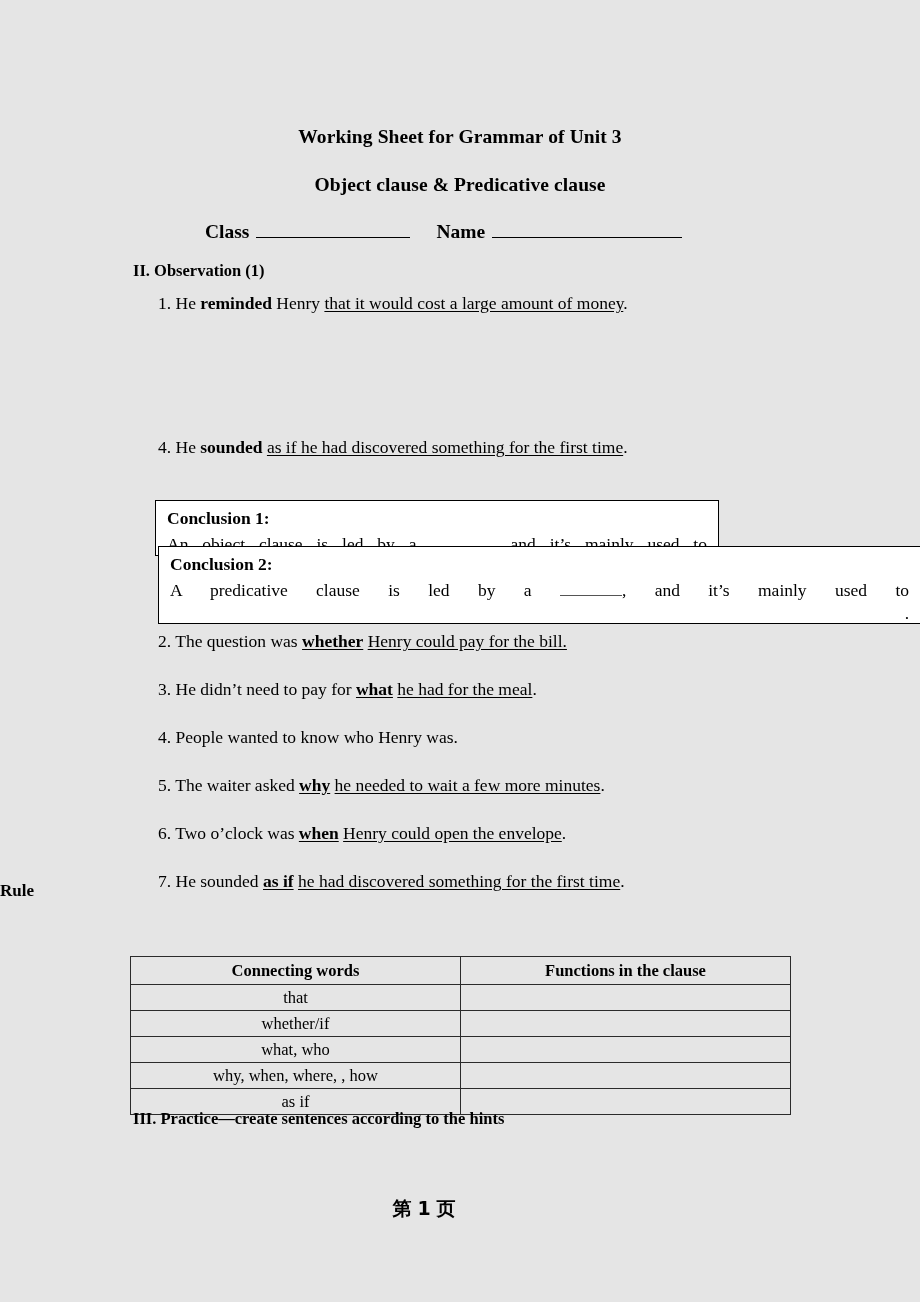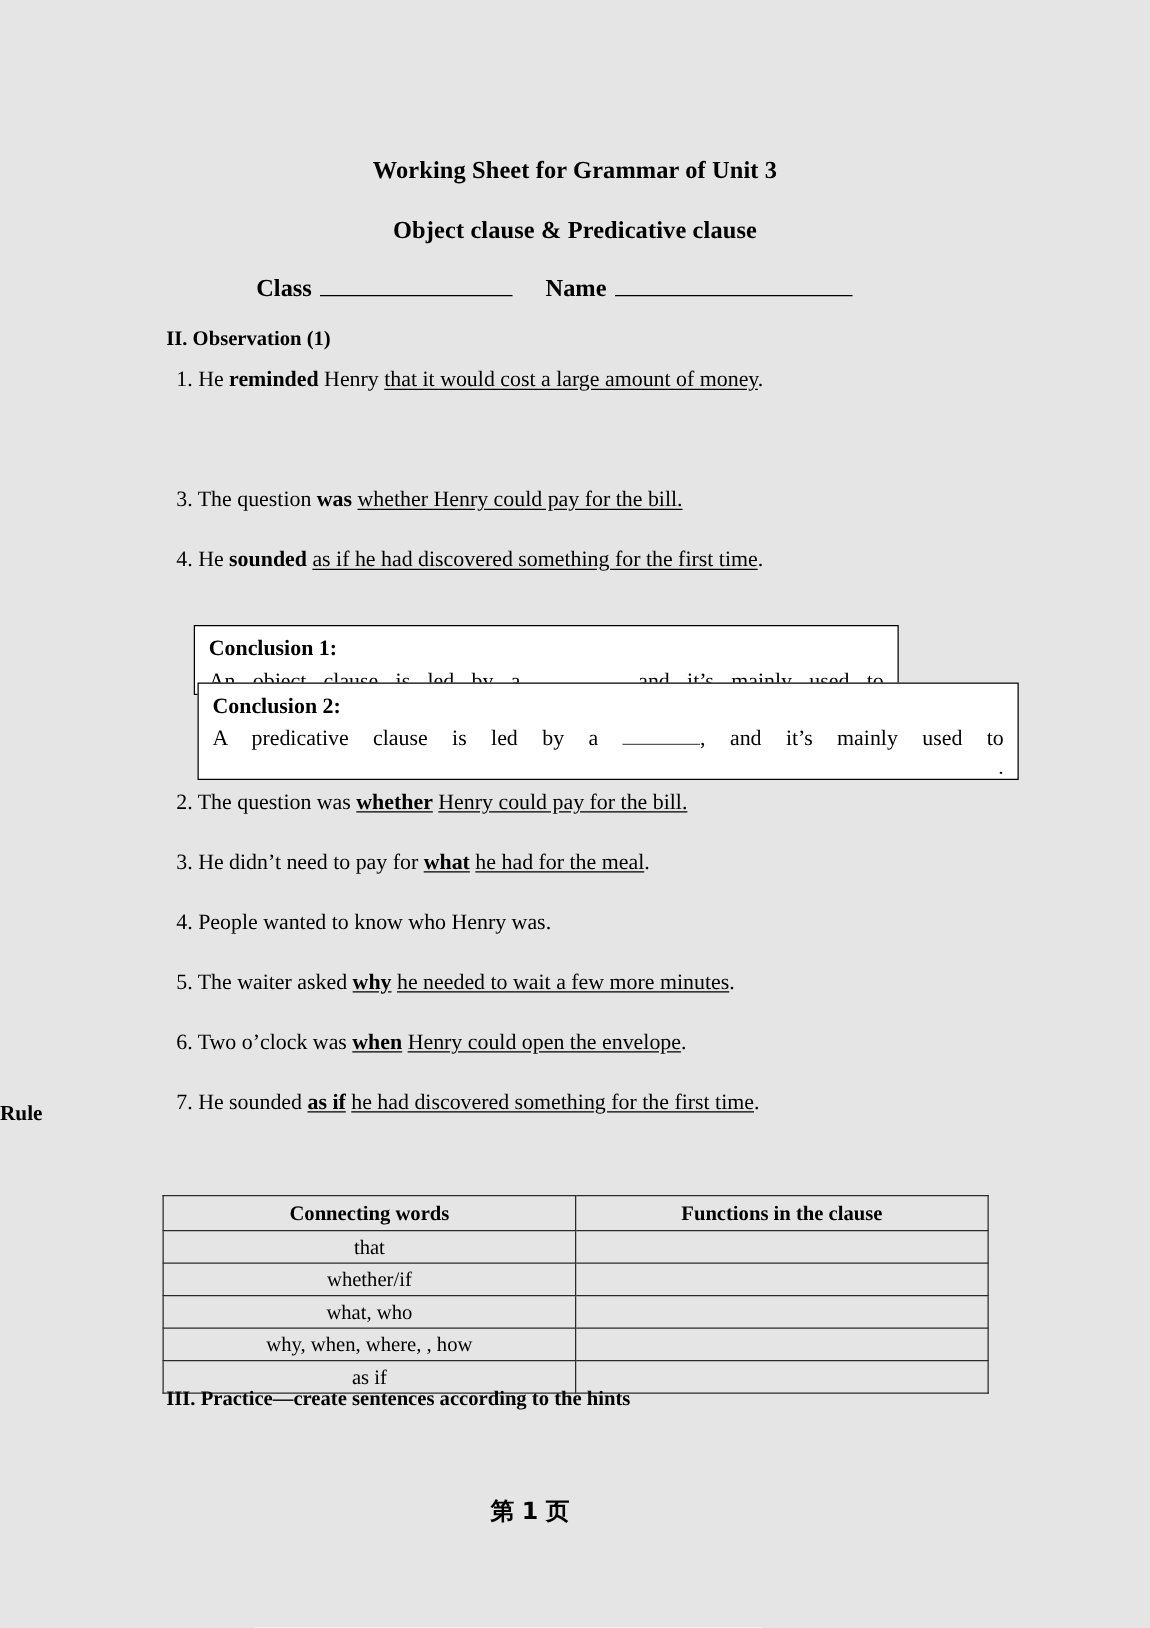--- a/index.html
+++ b/index.html
@@ -61,21 +61,21 @@
     font-weight: bold;
     font-size: 16.5px;
     white-space: nowrap;
   }
   #sec-observation { top: 261px; }
   #sec-practice    { top: 1109px; }
 
   
   .sentence {
     position: absolute;
-    left: 141px;
+    left: 158px;
     font-size: 17.5px;
     white-space: nowrap;
     line-height: 1.2;
   }
   .b  { font-weight: bold; }
   .u  { text-decoration: underline; text-underline-offset: 2px; }
   .bu { font-weight: bold; text-decoration: underline; text-underline-offset: 2px; }
 
   
   .concl-box {
@@ -87,21 +87,21 @@
   #conclusion-1-box {
     left: 155px;
     top: 500px;
     width: 564px;
     height: 56px;
     z-index: 2;
   }
   #conclusion-2-box {
     left: 158px;
     top: 546px;
-    width: 657px;
+    width: 763px;
     height: 78px;
     z-index: 3;
     font-family: Liberation Serif, serif;
   }
   .concl-inner {
     position: absolute;
     left: 11px;
     right: 11px;
     top: 6px;
     bottom: 4px;
@@ -200,24 +200,20 @@
   </div>
 
   <div class="section-head" id="sec-observation">II. Observation (1)</div>
 
   <div class="sentence" style="top:293px">
     <span>1.</span>
     <span>He </span><span class="b">reminded</span><span> Henry </span><span class="u">that it would cost a large amount of money</span><span>.</span>
   </div>
 
 
-  <div class="sentence" style="top:389px">
-    <span>3.</span>
-    <span>The question </span><span class="b">was</span><span> </span><span class="u">whether Henry could pay for the bill.</span><span></span>
-  </div>
 
   <div class="sentence" style="top:437px">
     <span>4.</span>
     <span>He </span><span class="b">sounded</span><span> </span><span class="u">as if he had discovered something for the first time</span><span>.</span>
   </div>
 
   <div class="concl-box" id="conclusion-1-box">
     <div class="concl-inner">
       <div class="concl-head">Conclusion 1:</div>
       <div class="concl-body">

